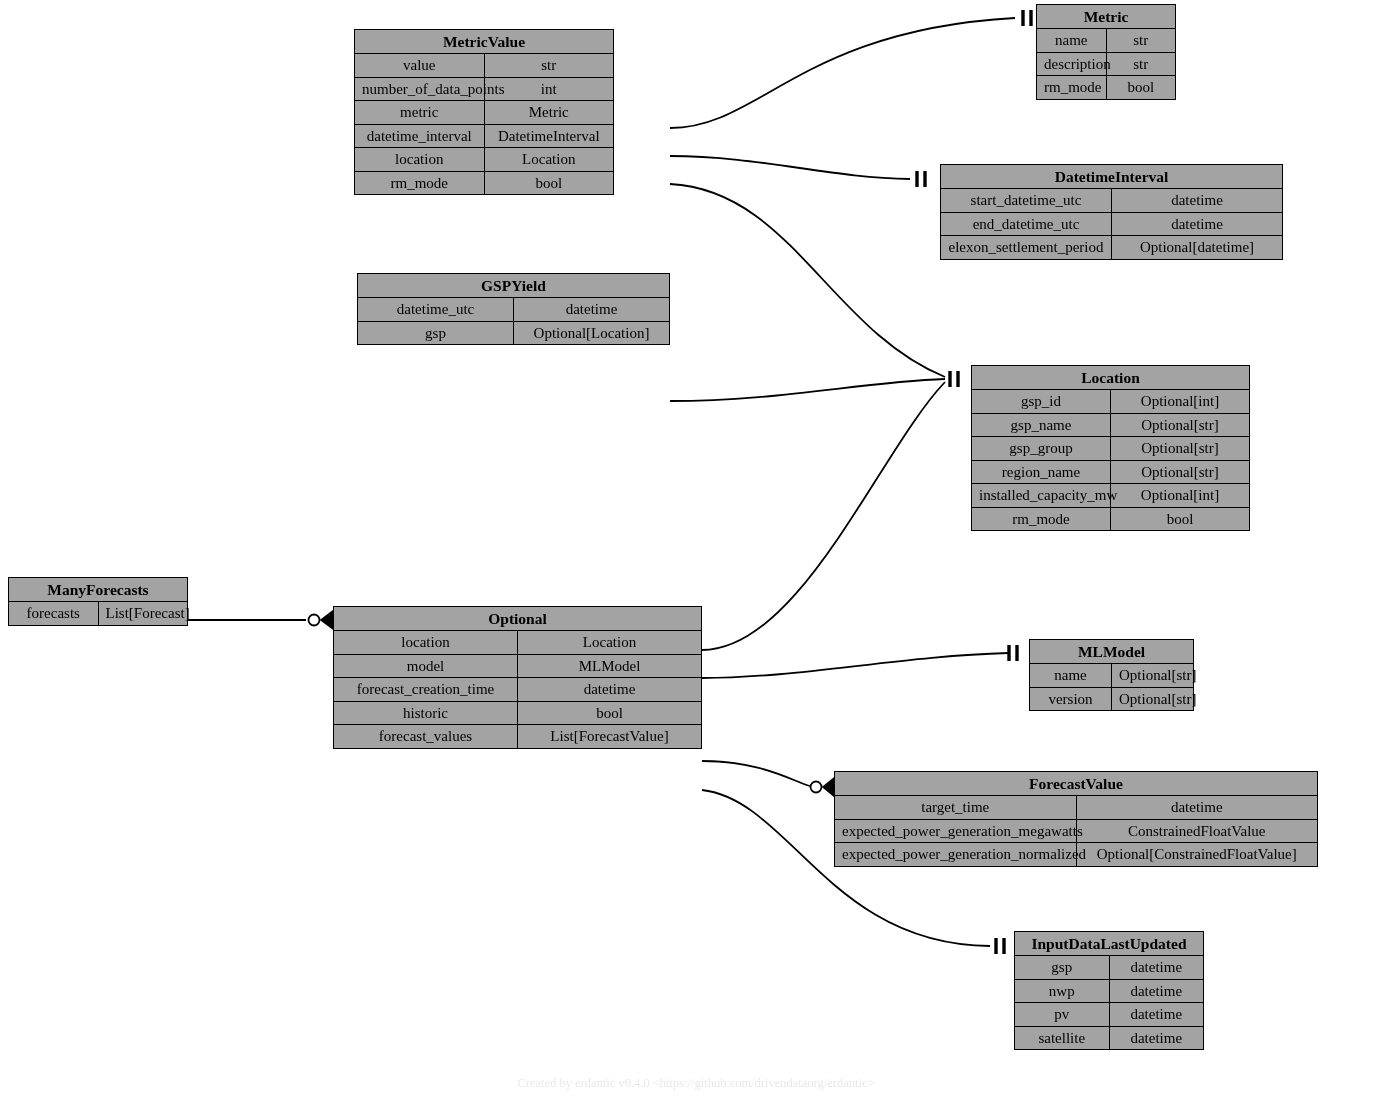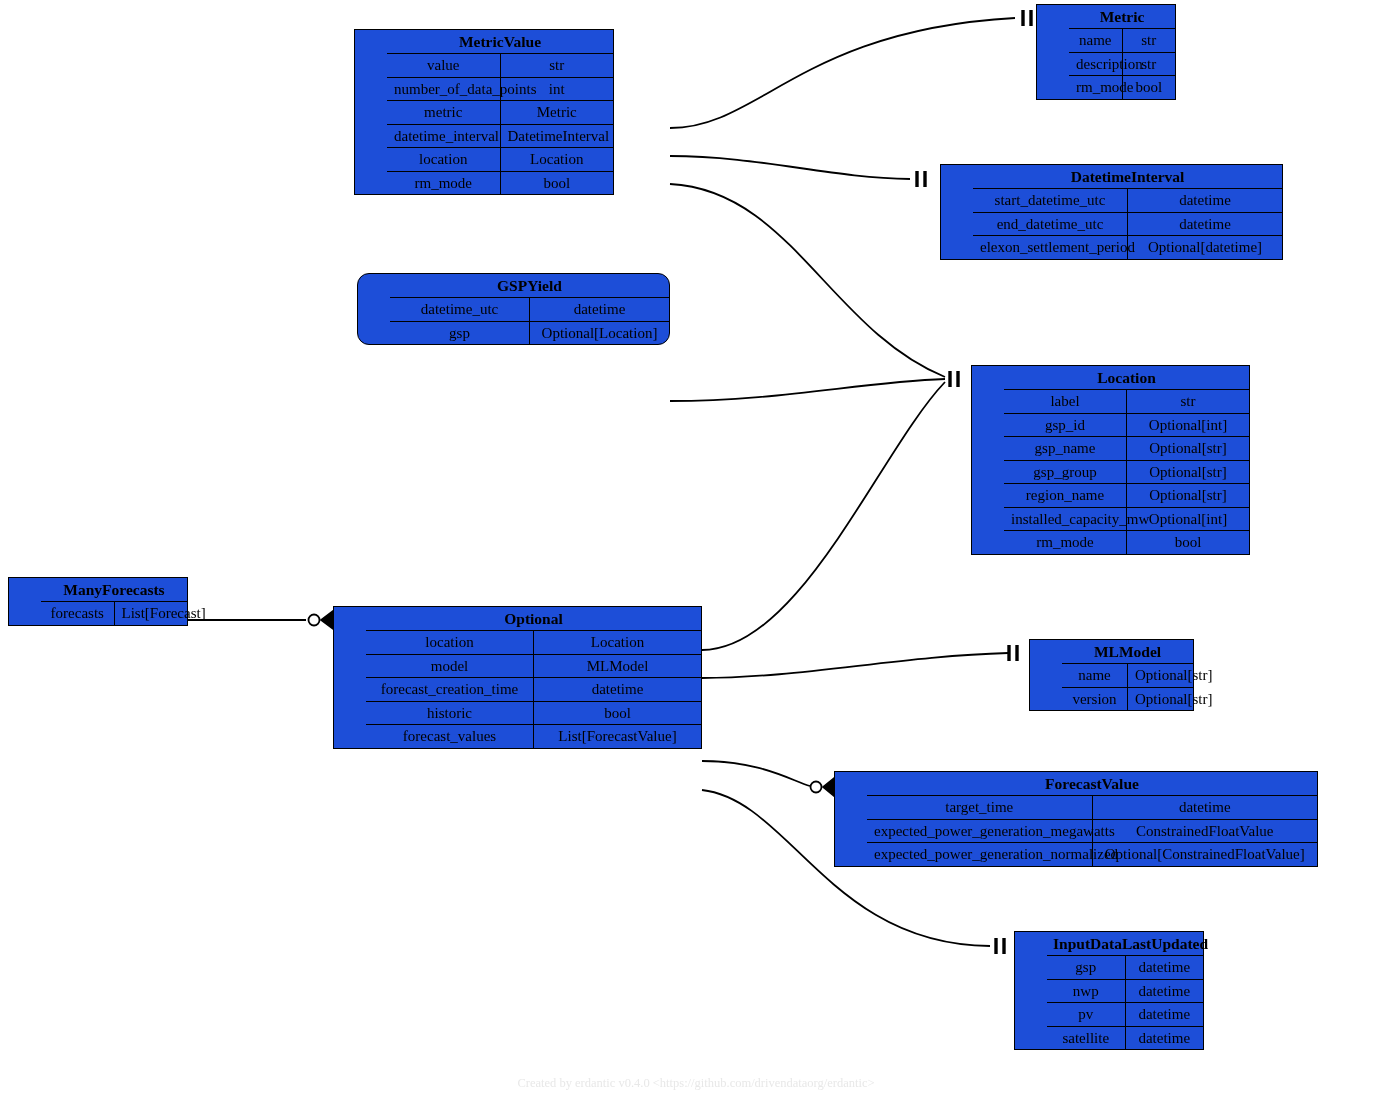--- a/index.html
+++ b/index.html
@@ -19,24 +19,23 @@
     position: absolute;
     left: 0;
     top: 0;
     width: 1392px;
     height: 1102px;
     pointer-events: none;
   }
   .entity {
     position: absolute;
     border: 1.6px solid #000;
-    background: #1d4ed8;
+    background: #a3a3a3;
     box-sizing: border-box;
     border-collapse: collapse;
-    padding-left: 32px;
   }
   .entity table {
     border-collapse: collapse;
     width: 100%;
     height: 100%;
     table-layout: fixed;
   }
   .entity .title-cell {
     text-align: center;
     font-weight: bold;
@@ -198,21 +197,21 @@
           <td class="typ">datetime</td>
           </tr>
       <tr>
             <td class="fld">elexon_settlement_period</td>
           <td class="typ">Optional[datetime]</td>
           </tr>
     </tbody>
       </table>
   </div>
 
-  <div class="entity" style="left:357px; top:273px; width:313px;border-radius:12px;">
+  <div class="entity" style="left:357px; top:273px; width:313px;">
     <table>
       <tbody>
           <tr>
             <td class="title-cell" colspan="2">GSPYield</td>
           </tr>
       <tr>
             <td class="fld" style="width:160px">datetime_utc</td>
           <td class="typ">datetime</td>
           </tr>
       <tr>
@@ -223,24 +222,20 @@
       </table>
   </div>
 
   <div class="entity" style="left:971px; top:365px; width:279px;">
     <table>
       <tbody>
           <tr>
             <td class="title-cell" colspan="2">Location</td>
           </tr>
       <tr>
-            <td class="fld" style="width:177px">label</td>
-          <td class="typ">str</td>
-          </tr>
-      <tr>
             <td class="fld">gsp_id</td>
           <td class="typ">Optional[int]</td>
           </tr>
       <tr>
             <td class="fld">gsp_name</td>
           <td class="typ">Optional[str]</td>
           </tr>
       <tr>
             <td class="fld">gsp_group</td>
           <td class="typ">Optional[str]</td>

